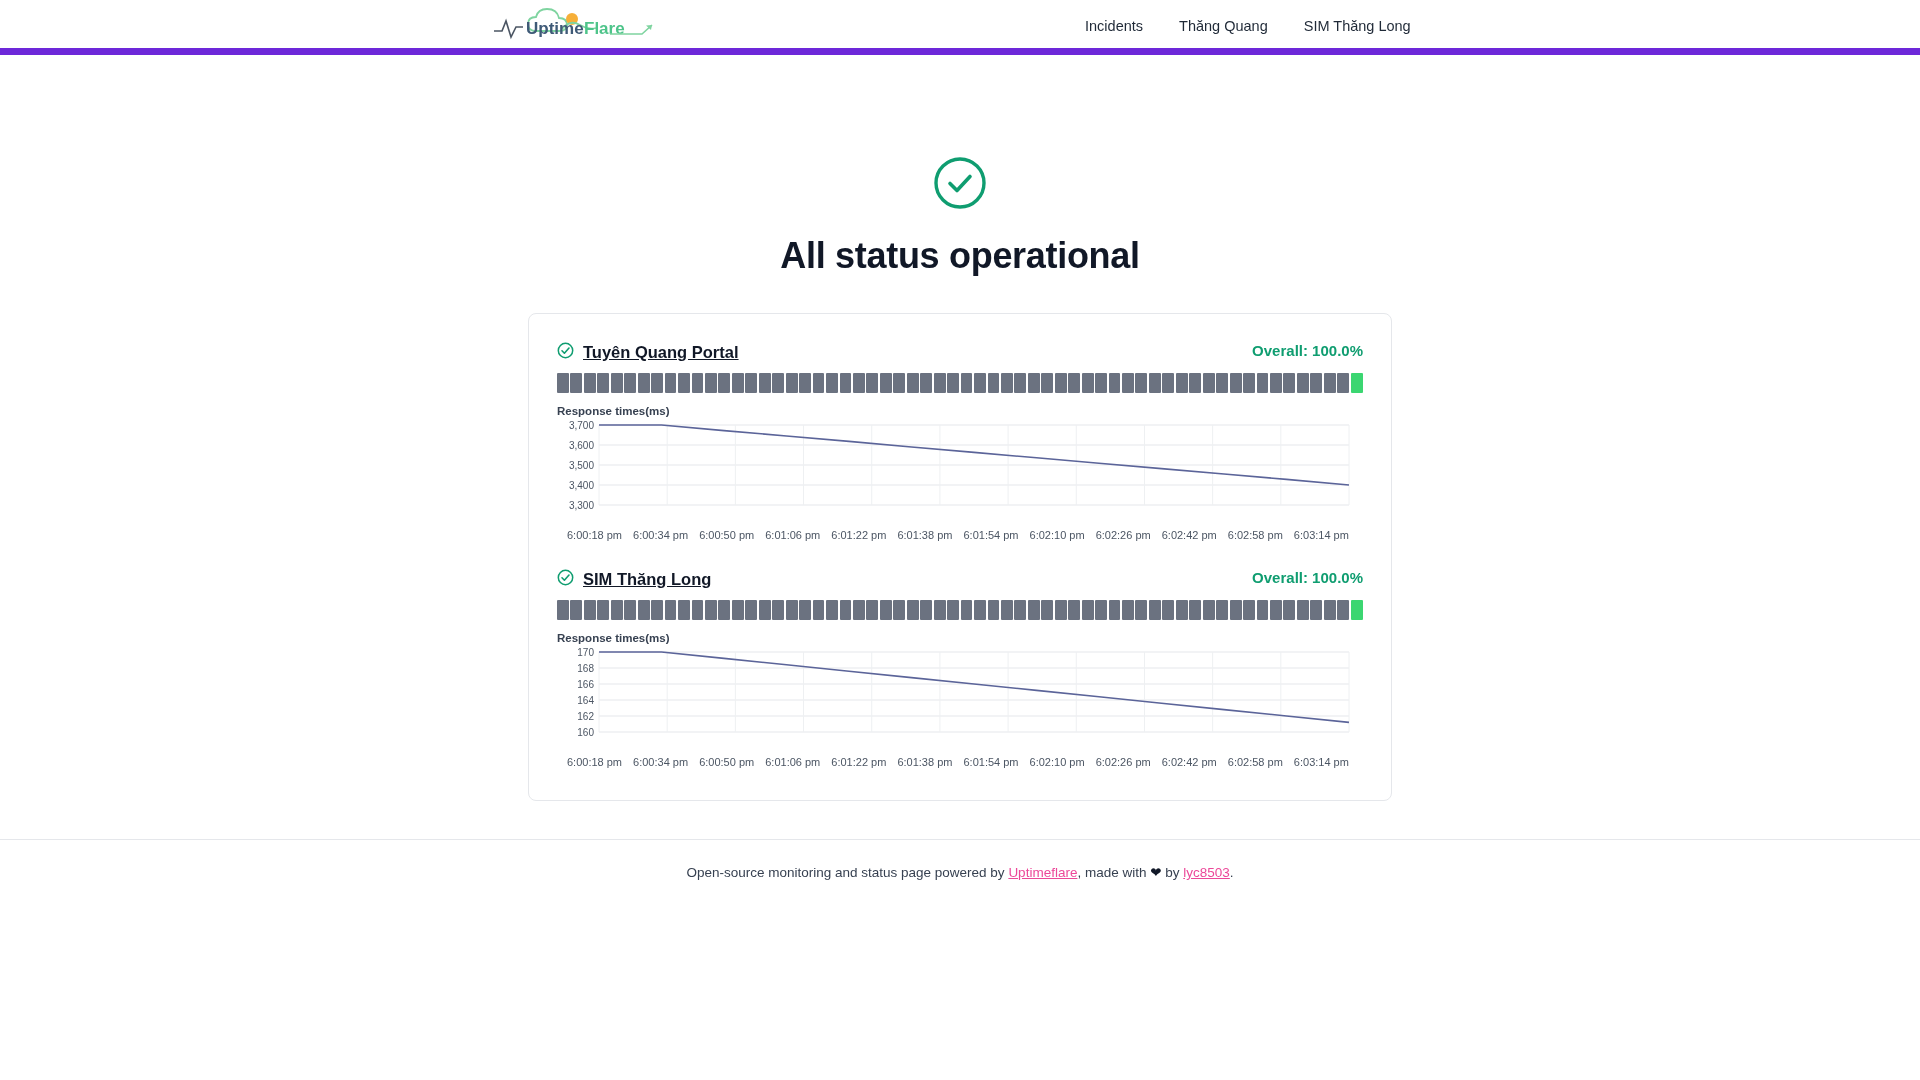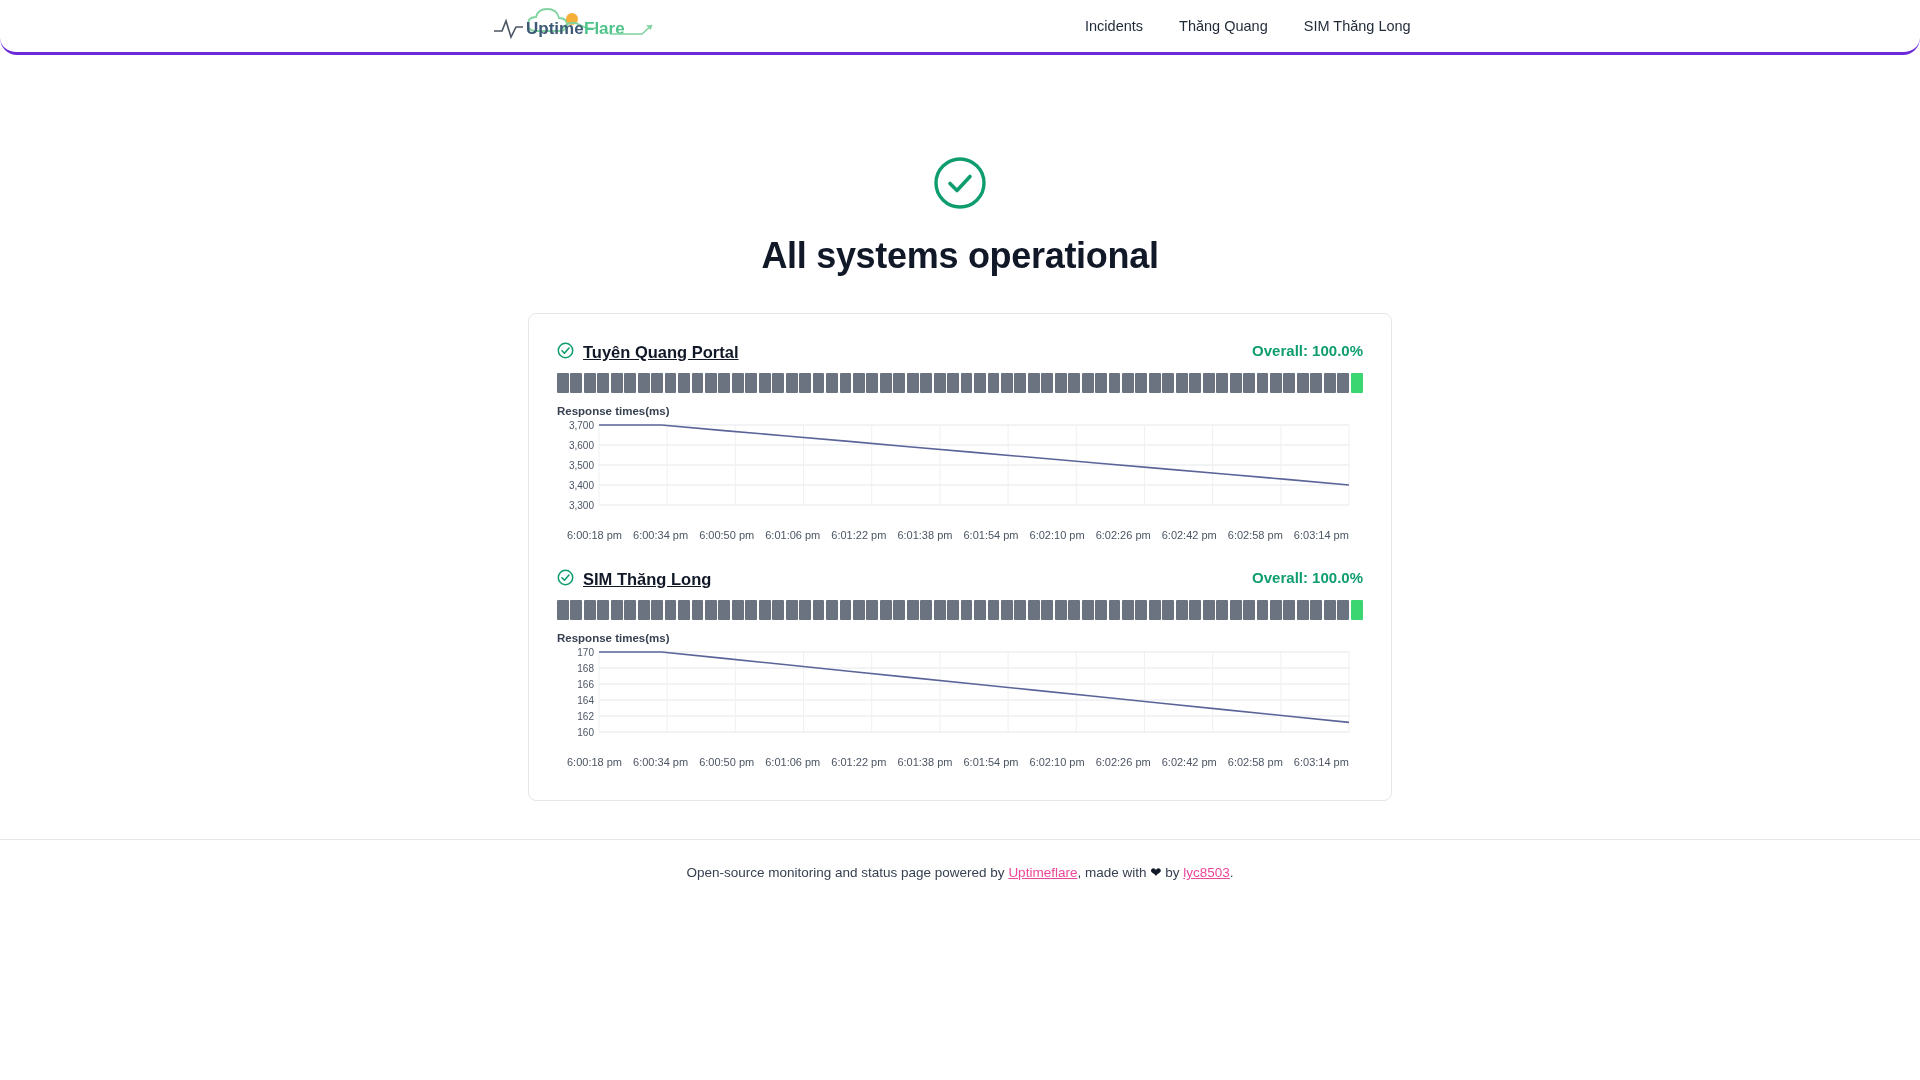--- a/index.html
+++ b/index.html
@@ -6,25 +6,24 @@
   html, body {
     margin: 0; padding: 0;
     width: 1920px; height: 1080px;
     background: #ffffff;
     font-family: "Liberation Sans", sans-serif;
     color: #1f2937;
   }
   
   .topbar {
     height: 55px;
-    border-bottom: 3px solid #6d28d9;
+    border-bottom: 7px solid #6d28d9;
     display: flex;
     align-items: center;
     position: relative;
-    border-radius: 17px;
   }
   .logo {
     position: absolute;
     left: 492px;
     top: 7px;
     width: 196px;
     height: 40px;
     display: flex;
     align-items: center;
   }
@@ -164,21 +163,21 @@
   </div>
 </div>
 
 <div class="hero">
   <div class="hero-icon">
     <svg width="56" height="56" viewBox="0 0 56 56" xmlns="http://www.w3.org/2000/svg">
       <circle cx="28" cy="28" r="24" fill="none" stroke="#0f9d70" stroke-width="3.4"></circle>
       <polyline points="18,28.5 25,35.5 38,21.5" fill="none" stroke="#0f9d70" stroke-width="3.6" stroke-linecap="round" stroke-linejoin="round"></polyline>
     </svg>
   </div>
-  <h1>All systems operational</h1>
+  <h1>All status operational</h1>
 </div>
 
 <div class="card">
 
   <div class="monitor">
     <div class="mon-head">
       <div class="mon-left">
         <span>
           <svg width="17" height="17" viewBox="0 0 17 17" xmlns="http://www.w3.org/2000/svg">
             <circle cx="8.5" cy="8.5" r="7.2" fill="none" stroke="#0f9d70" stroke-width="1.5"></circle>

